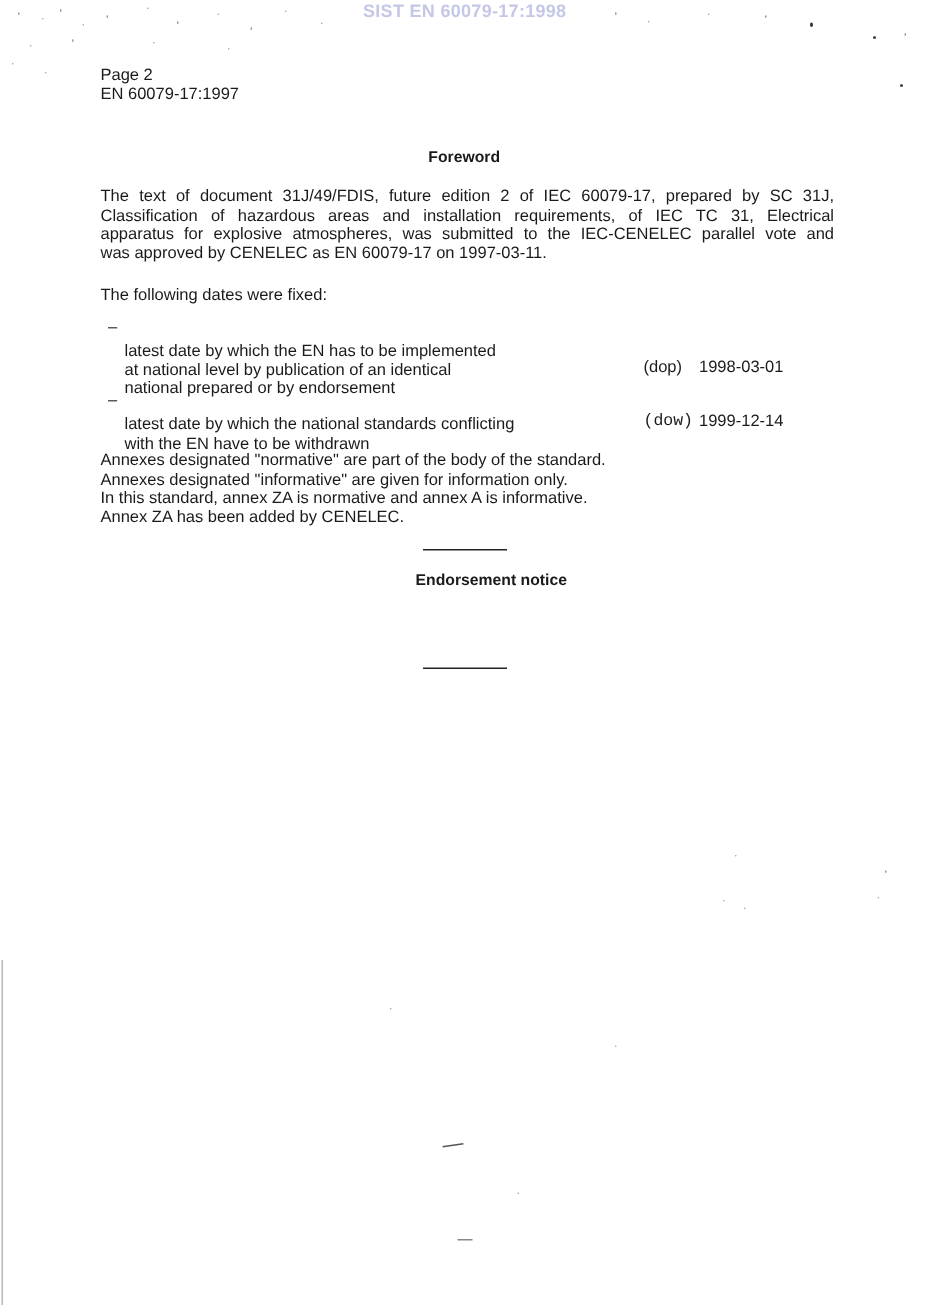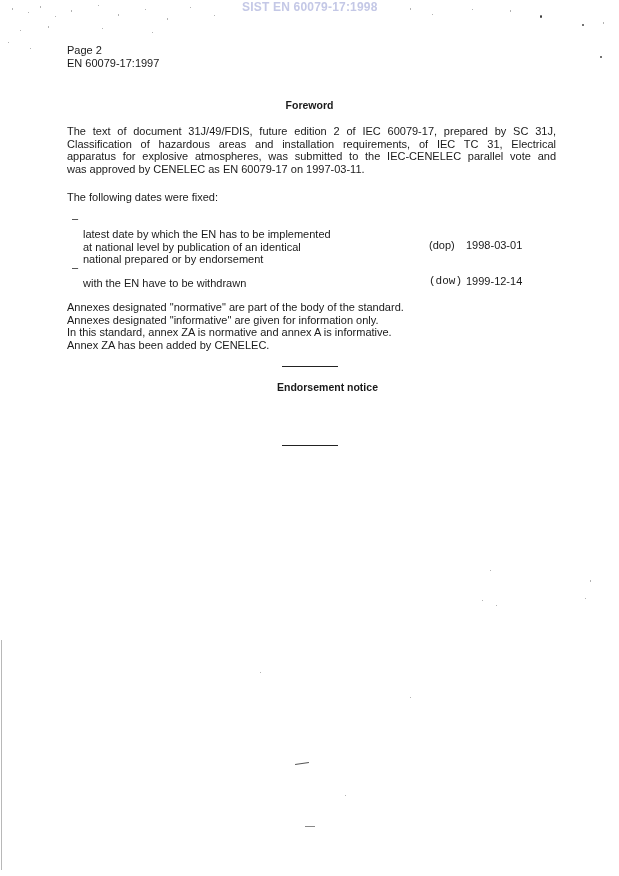--- a/index.html
+++ b/index.html
@@ -174,20 +174,21 @@
     <div>at national level by publication of an identical</div>
     <div>national prepared or by endorsement</div>
   </div>
   <span class="code" style="top:27px;">(dop)</span>
   <span class="date" style="top:27px;">1998-03-01</span>
 </div>
 
 <div class="date-item" style="top:261px;height:28px;">
   <span class="dash">–</span>
   <div class="text">
+    <div>latest date by which the national standards conflicting</div>
     <div>with the EN have to be withdrawn</div>
   </div>
   <span class="code" style="top:14px;font-family:Liberation Mono, monospace;">(dow)</span>
   <span class="date" style="top:14px;">1999-12-14</span>
 </div>
 
 <div class="para" style="top:301px;">
   <div>Annexes designated "normative" are part of the body of the standard.</div>
   <div>Annexes designated "informative" are given for information only.</div>
   <div>In this standard, annex ZA is normative and annex A is informative.</div>

